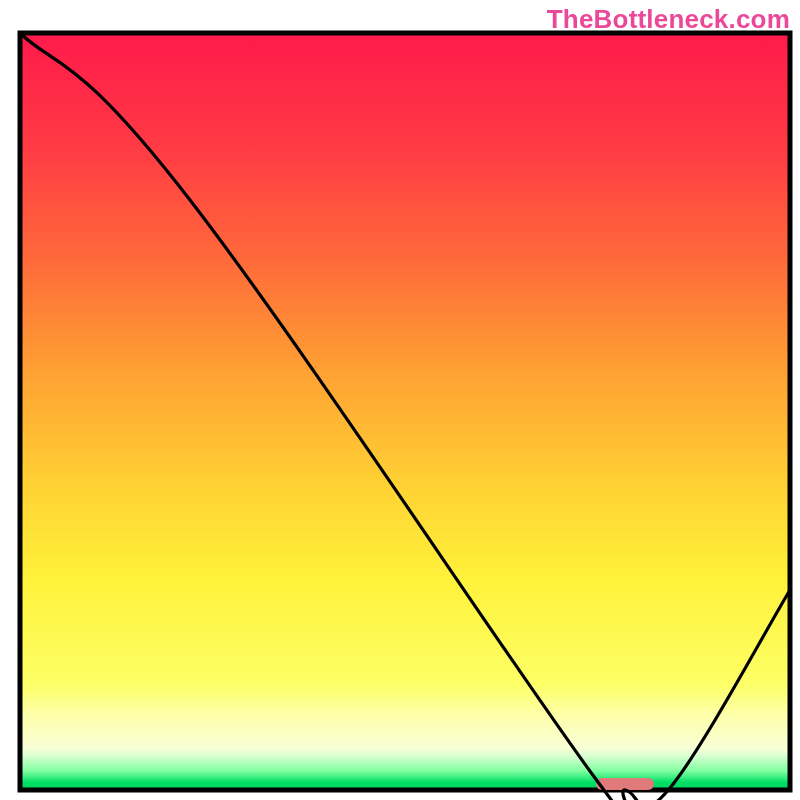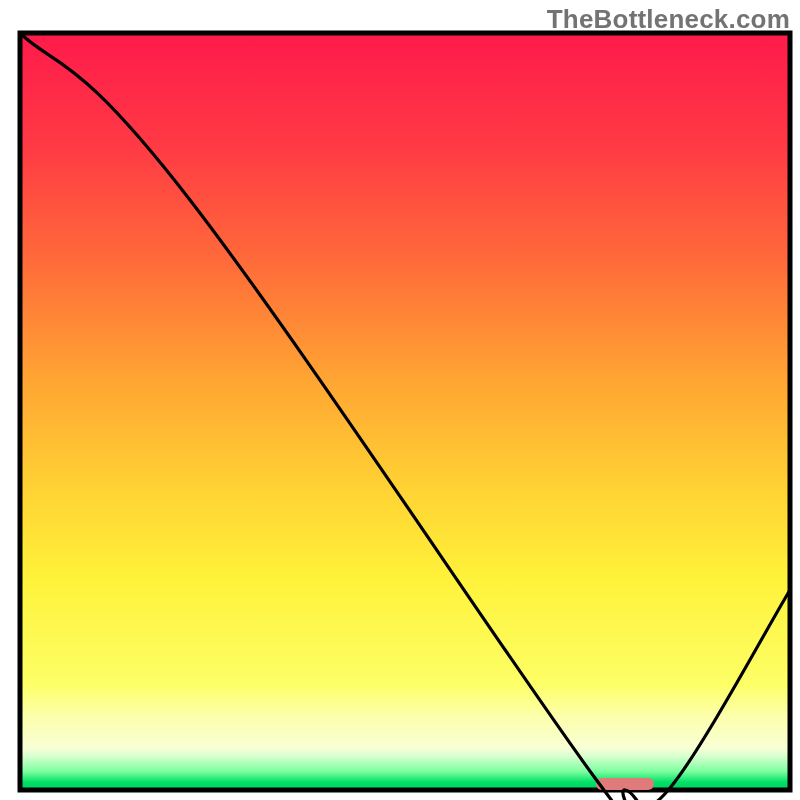--- a/index.html
+++ b/index.html
@@ -15,21 +15,21 @@
     position: relative;
     width: 800px;
     height: 800px;
   }
   .watermark {
     position: absolute;
     top: 4px;
     right: 10px;
     font-size: 26px;
     font-weight: bold;
-    color: #737373;
+    color: #ec4899;
     letter-spacing: 0.2px;
     z-index: 10;
   }
   svg {
     display: block;
   }
 </style>
 </head>
 <body>
 

